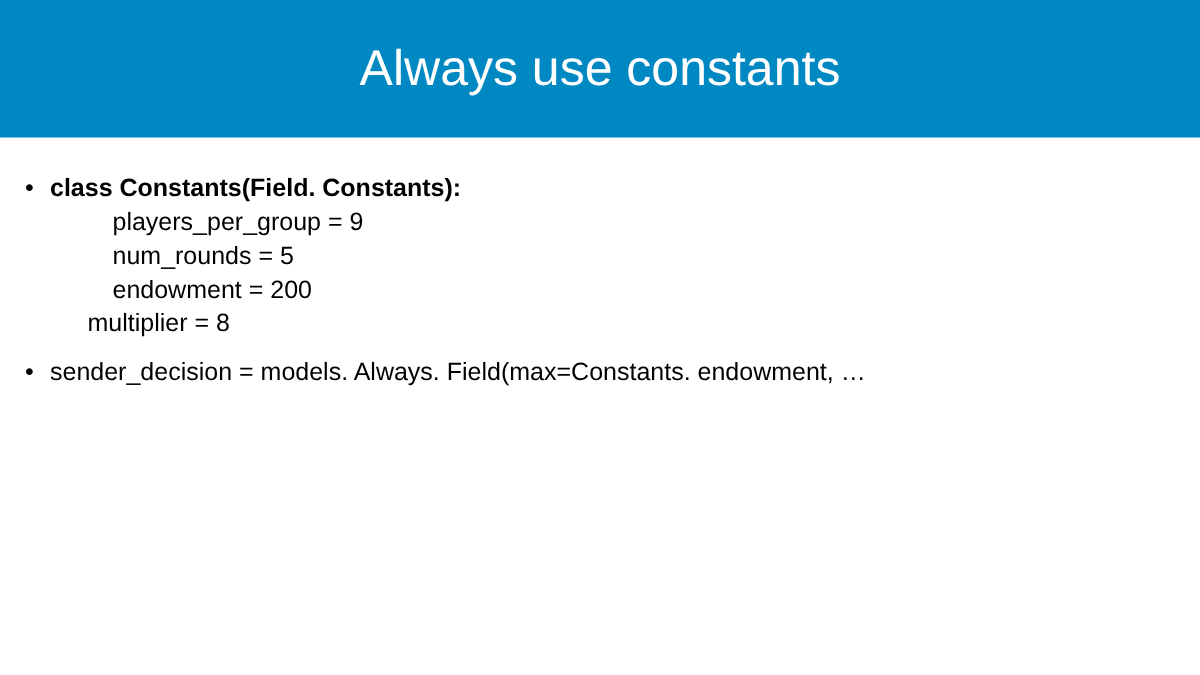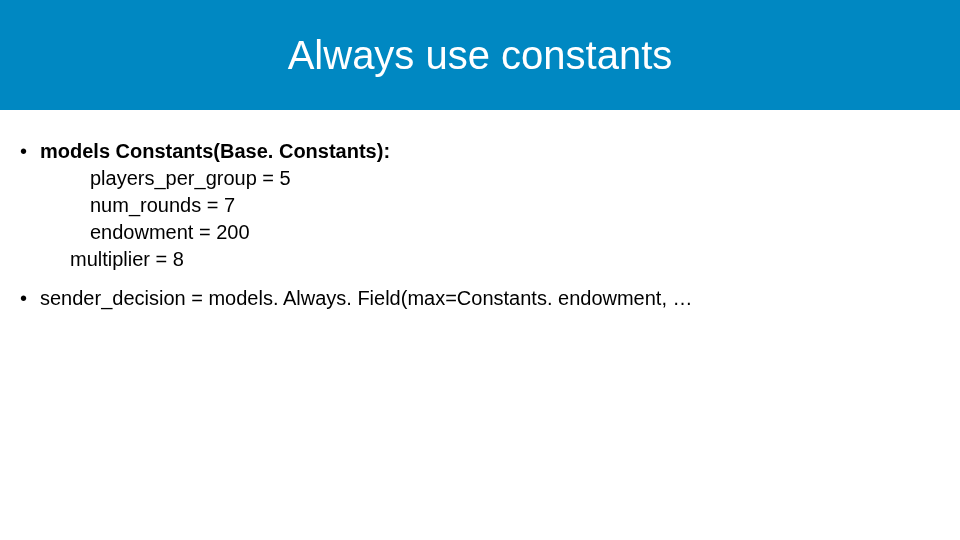--- a/index.html
+++ b/index.html
@@ -72,23 +72,23 @@
 
   <div class="title-bar">
     <div class="title-text">Always use constants</div>
   </div>
 
   <div class="content">
 
     <div class="bullet">
       <div class="dot">•</div>
       <div class="body">
-        <span class="bold code-line">models Constants(Base. Constants):</span>
-        <span class="code-line indent1">players_per_group = 5</span>
-        <span class="code-line indent1">num_rounds = 7</span>
+        <span class="bold code-line">class Constants(Field. Constants):</span>
+        <span class="code-line indent1">players_per_group = 9</span>
+        <span class="code-line indent1">num_rounds = 5</span>
         <span class="code-line indent1">endowment = 200</span>
         <span class="code-line indent-half">multiplier = 8</span>
       </div>
     </div>
 
     <div class="bullet second-bullet">
       <div class="dot">•</div>
       <div class="body">
         <span>sender_decision = models. Always. Field(max=Constants. endowment, …</span>
       </div>

